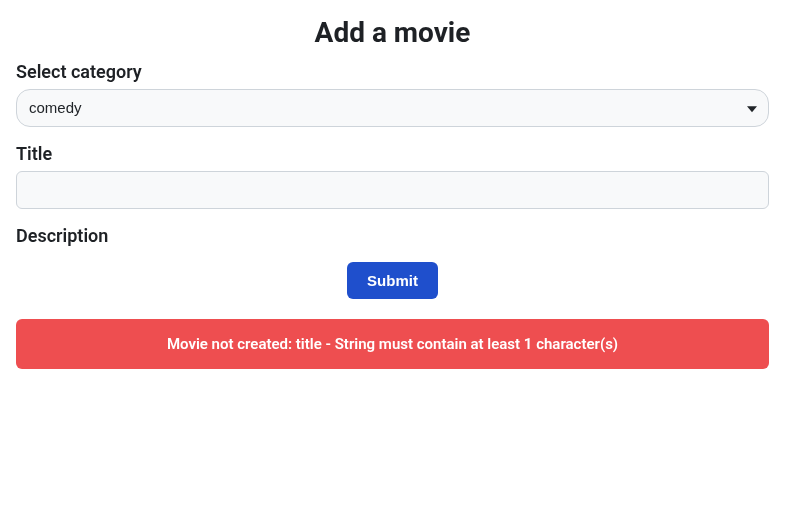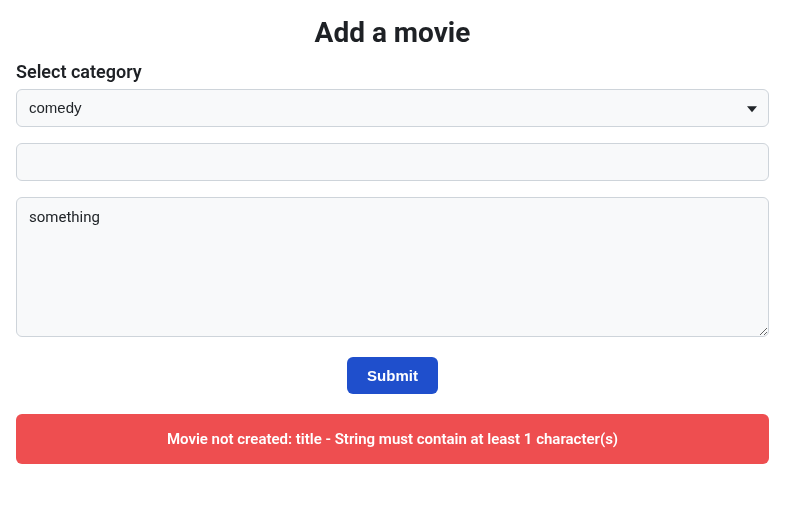--- a/index.html
+++ b/index.html
@@ -33,21 +33,21 @@
     }
     select.form-control {
       width: 100%;
       height: 38px;
       padding: 6px 12px;
       font-size: 15px;
       line-height: 1.5;
       color: #212529;
       background-color: #f8f9fa;
       border: 1px solid #ced4da;
-      border-radius: 6px;
+      border-radius: 14px;
       appearance: none;
       -webkit-appearance: none;
       background-image: none;
       position: relative;
     }
     .select-wrapper {
       position: relative;
     }
     .select-wrapper::after {
       content: "";
@@ -117,25 +117,26 @@
   <div class="form-group">
     <label class="label">Select category</label>
     <div class="select-wrapper">
       <select class="form-control">
         <option>comedy</option>
       </select>
     </div>
   </div>
 
   <div class="form-group">
+    <label class="label">Title</label>
     <input type="text" class="form-control" value="" style="">
   </div>
 
   <div class="form-group">
-    <textarea class="form-control" style="">something</textarea>
+    <label class="label">Description</label>
   </div>
 
   <div class="submit-row">
     <button type="button" class="btn-submit">Submit</button>
   </div>
 </form>
 
 <div class="alert-error">Movie not created: title - String must contain at least 1 character(s)</div>
 
 </body></html>

